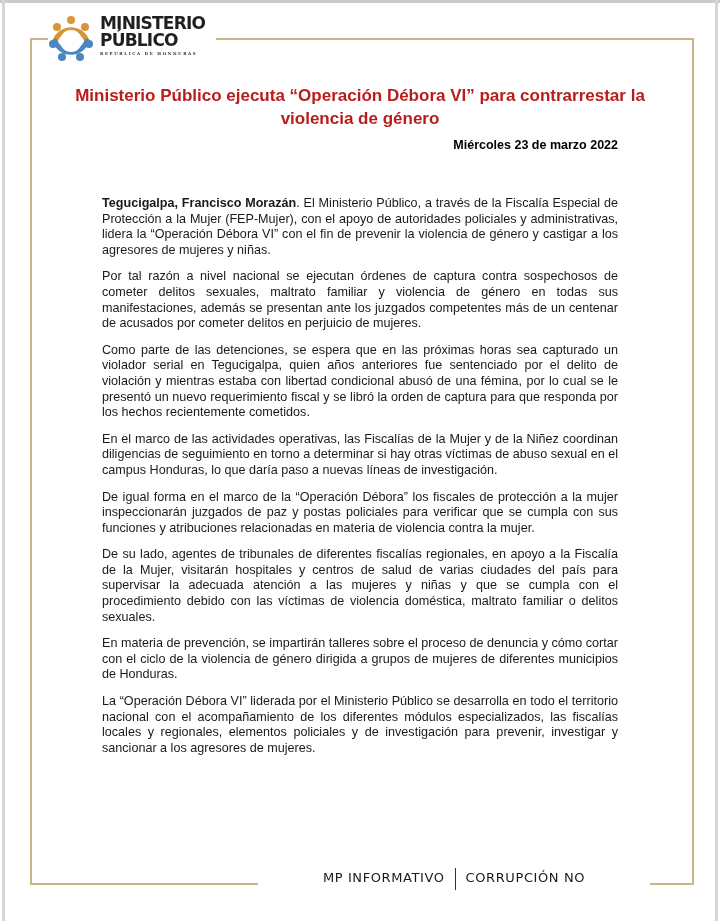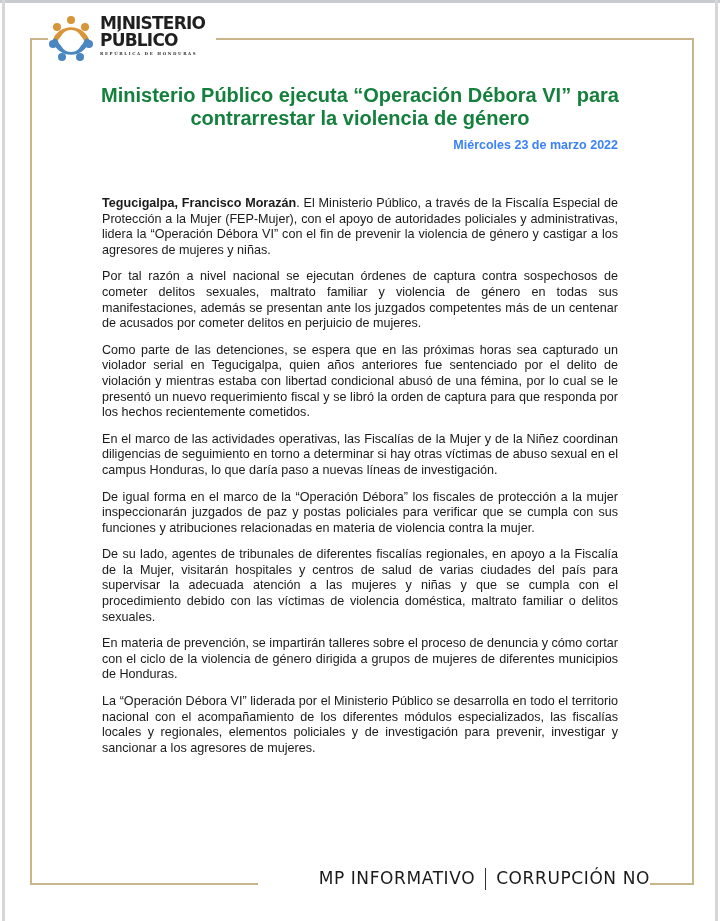--- a/index.html
+++ b/index.html
@@ -27,37 +27,37 @@
     font-family: "DejaVu Sans", sans-serif; font-weight: bold; color: #1f1f1f;
     font-size: 17px; line-height: 17px; letter-spacing: -0.8px;
   }
   .logo-sub {
     font-family: "DejaVu Serif", serif; font-size: 4px; letter-spacing: 1.6px;
     color: #333; margin-top: 2px; font-weight: bold;
   }
 
   .title {
     position: absolute; left: 60px; top: 84px; width: 600px;
-    text-align: center; color: #15803d; font-weight: bold;
-    font-size: 20px; line-height: 23px;
+    text-align: center; color: #b91c1c; font-weight: bold;
+    font-size: 17px; line-height: 23px;
   }
   .date {
     position: absolute; right: 102px; top: 138px;
-    font-weight: bold; font-size: 12.5px; color: #3b82f6;
+    font-weight: bold; font-size: 12.5px; color: #000000;
   }
   .body {
     position: absolute; left: 102px; top: 160px; width: 516px;
     font-size: 12.6px; line-height: 15.6px; color: #1a1a1a; text-align: justify; margin-top: 36px;
   }
   .body p { margin: 0 0 11px 0; }
   .lead-strong { font-weight: bold; }
 
   .footer {
-    position: absolute; left: 258px; top: 866px; width: 392px; text-align: right;
-    font-family: "DejaVu Sans", sans-serif; font-size: 17px; color: #1a1a1a;
+    position: absolute; left: 258px; top: 866px; width: 392px; text-align: center;
+    font-family: "DejaVu Sans", sans-serif; font-size: 13px; color: #1a1a1a;
     letter-spacing: 0.6px; background: #fff; line-height: 24px;
   }
   .footer .sep { display: inline-block; width: 1px; height: 22px; background: #333; vertical-align: middle; margin: 0 10px; }
 </style>
 </head>
 <body>
 
 <div class="page-edge-top"></div>
 <div class="page-edge-left"></div>
 <div class="page-edge-right"></div>

